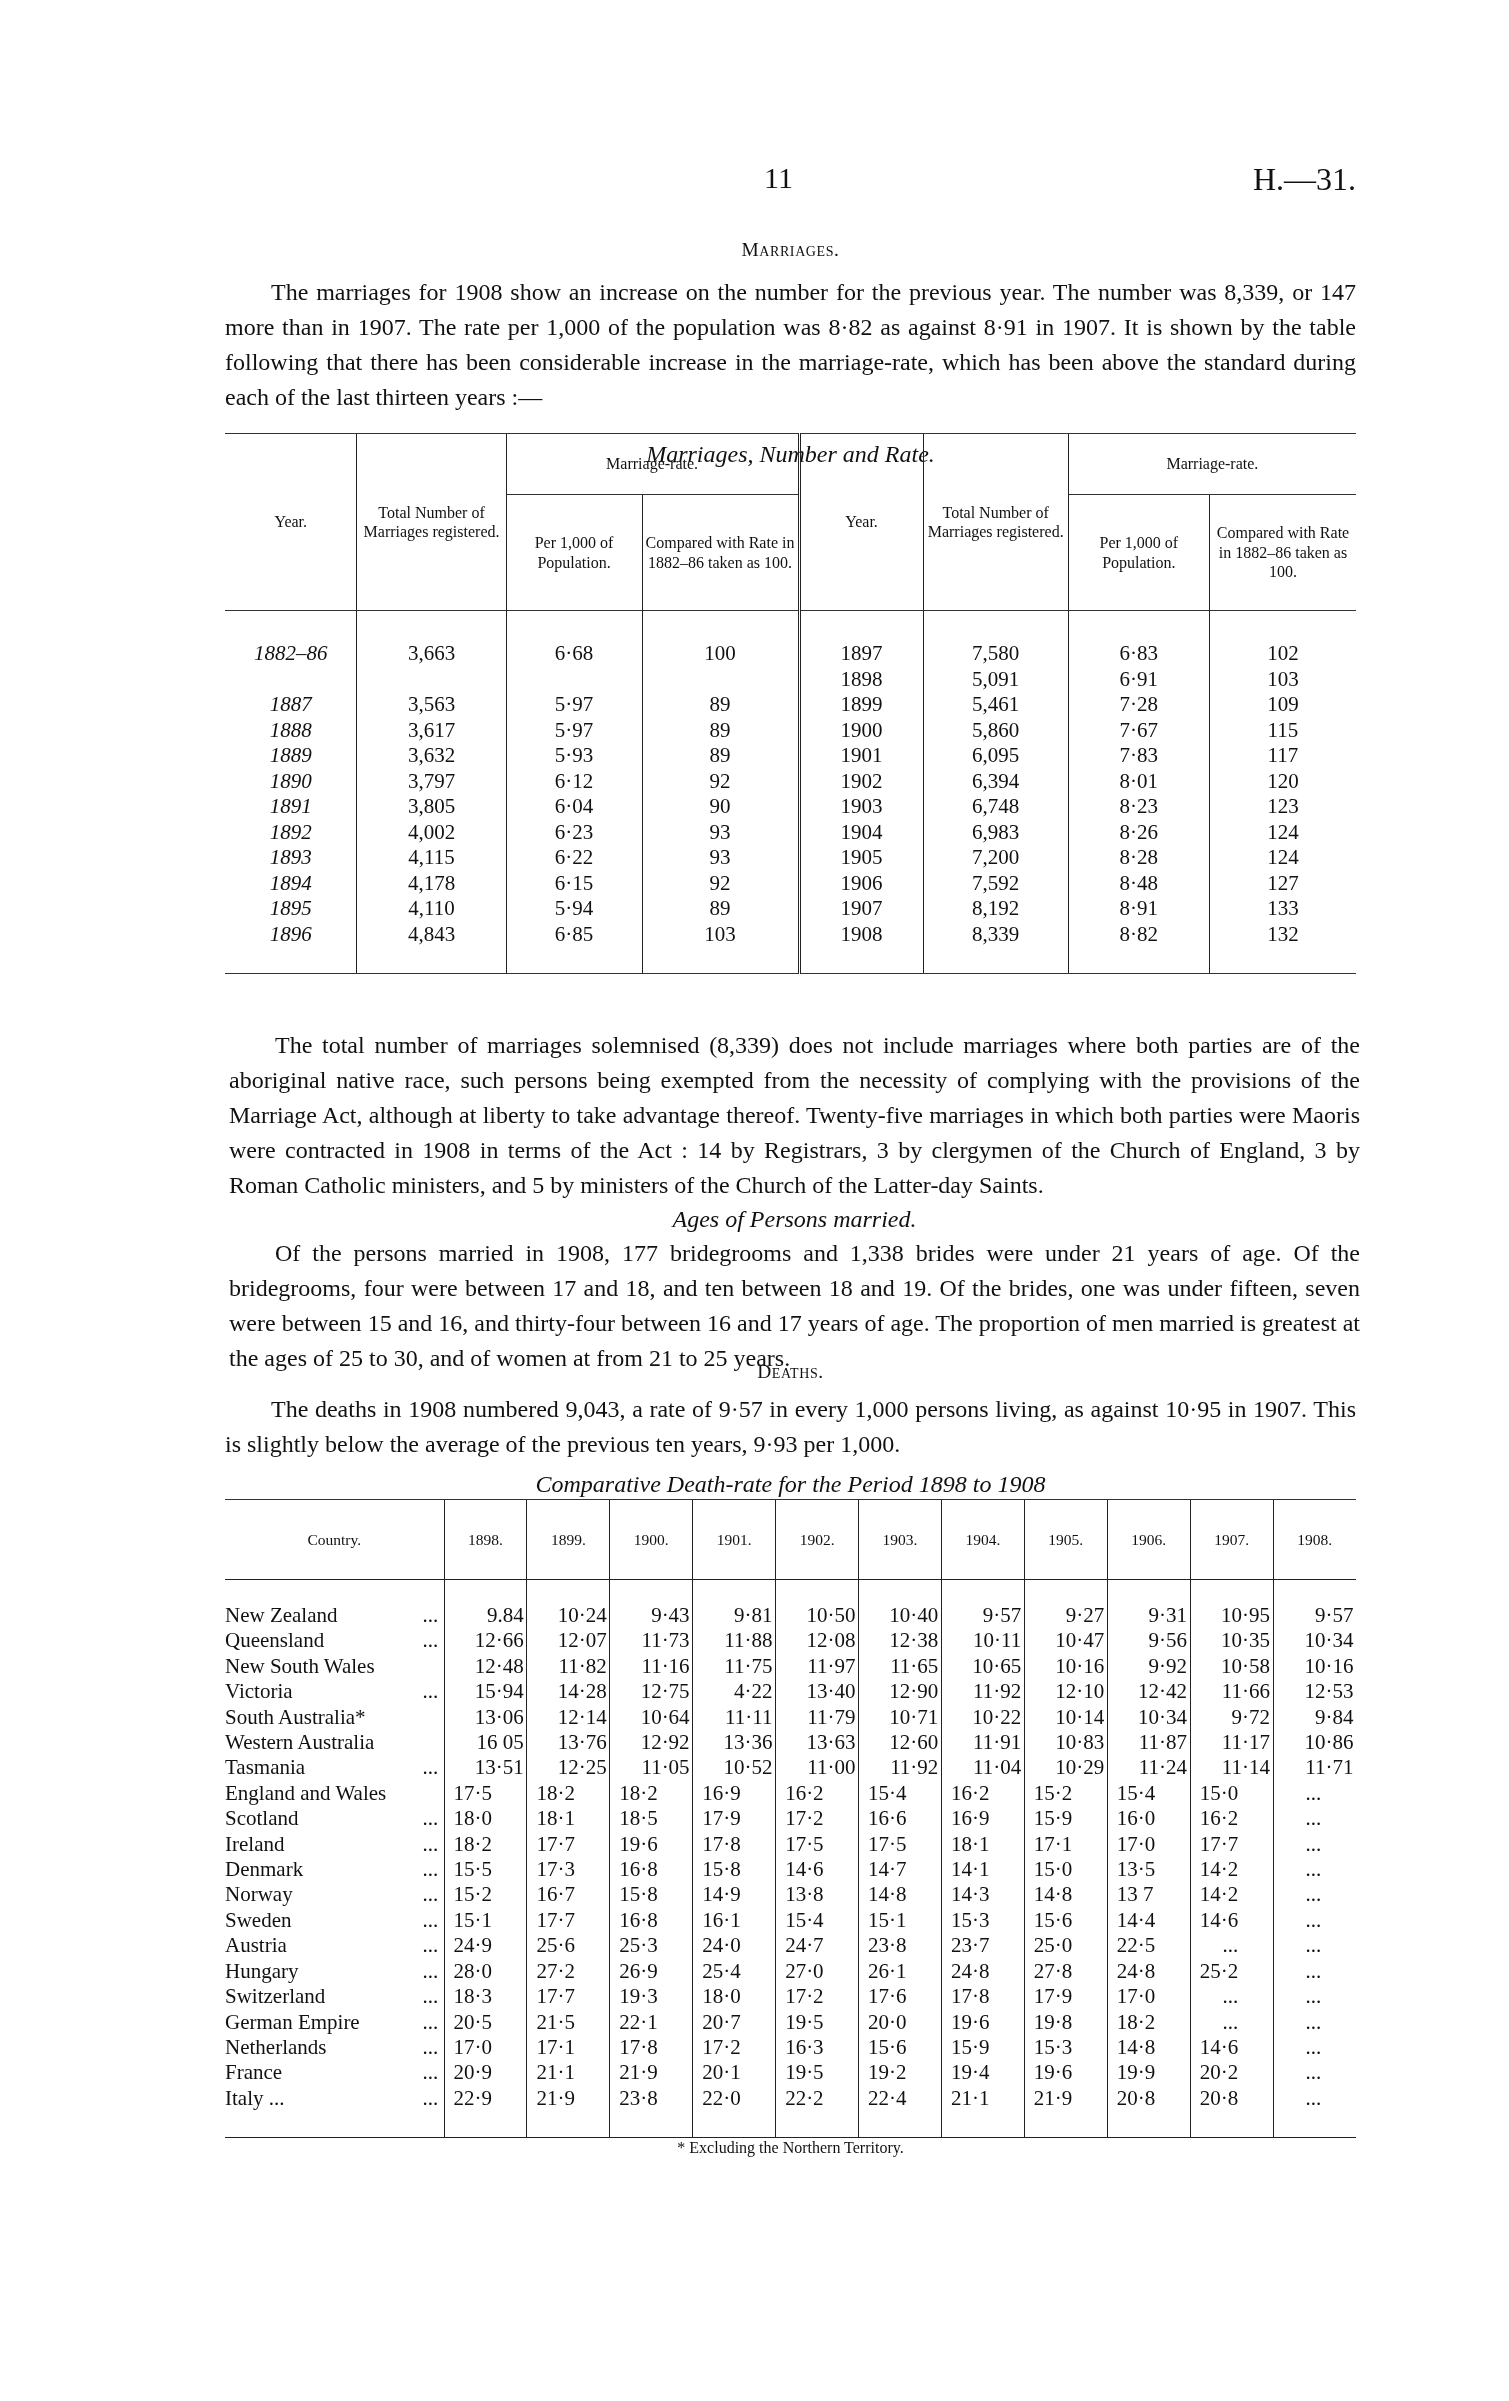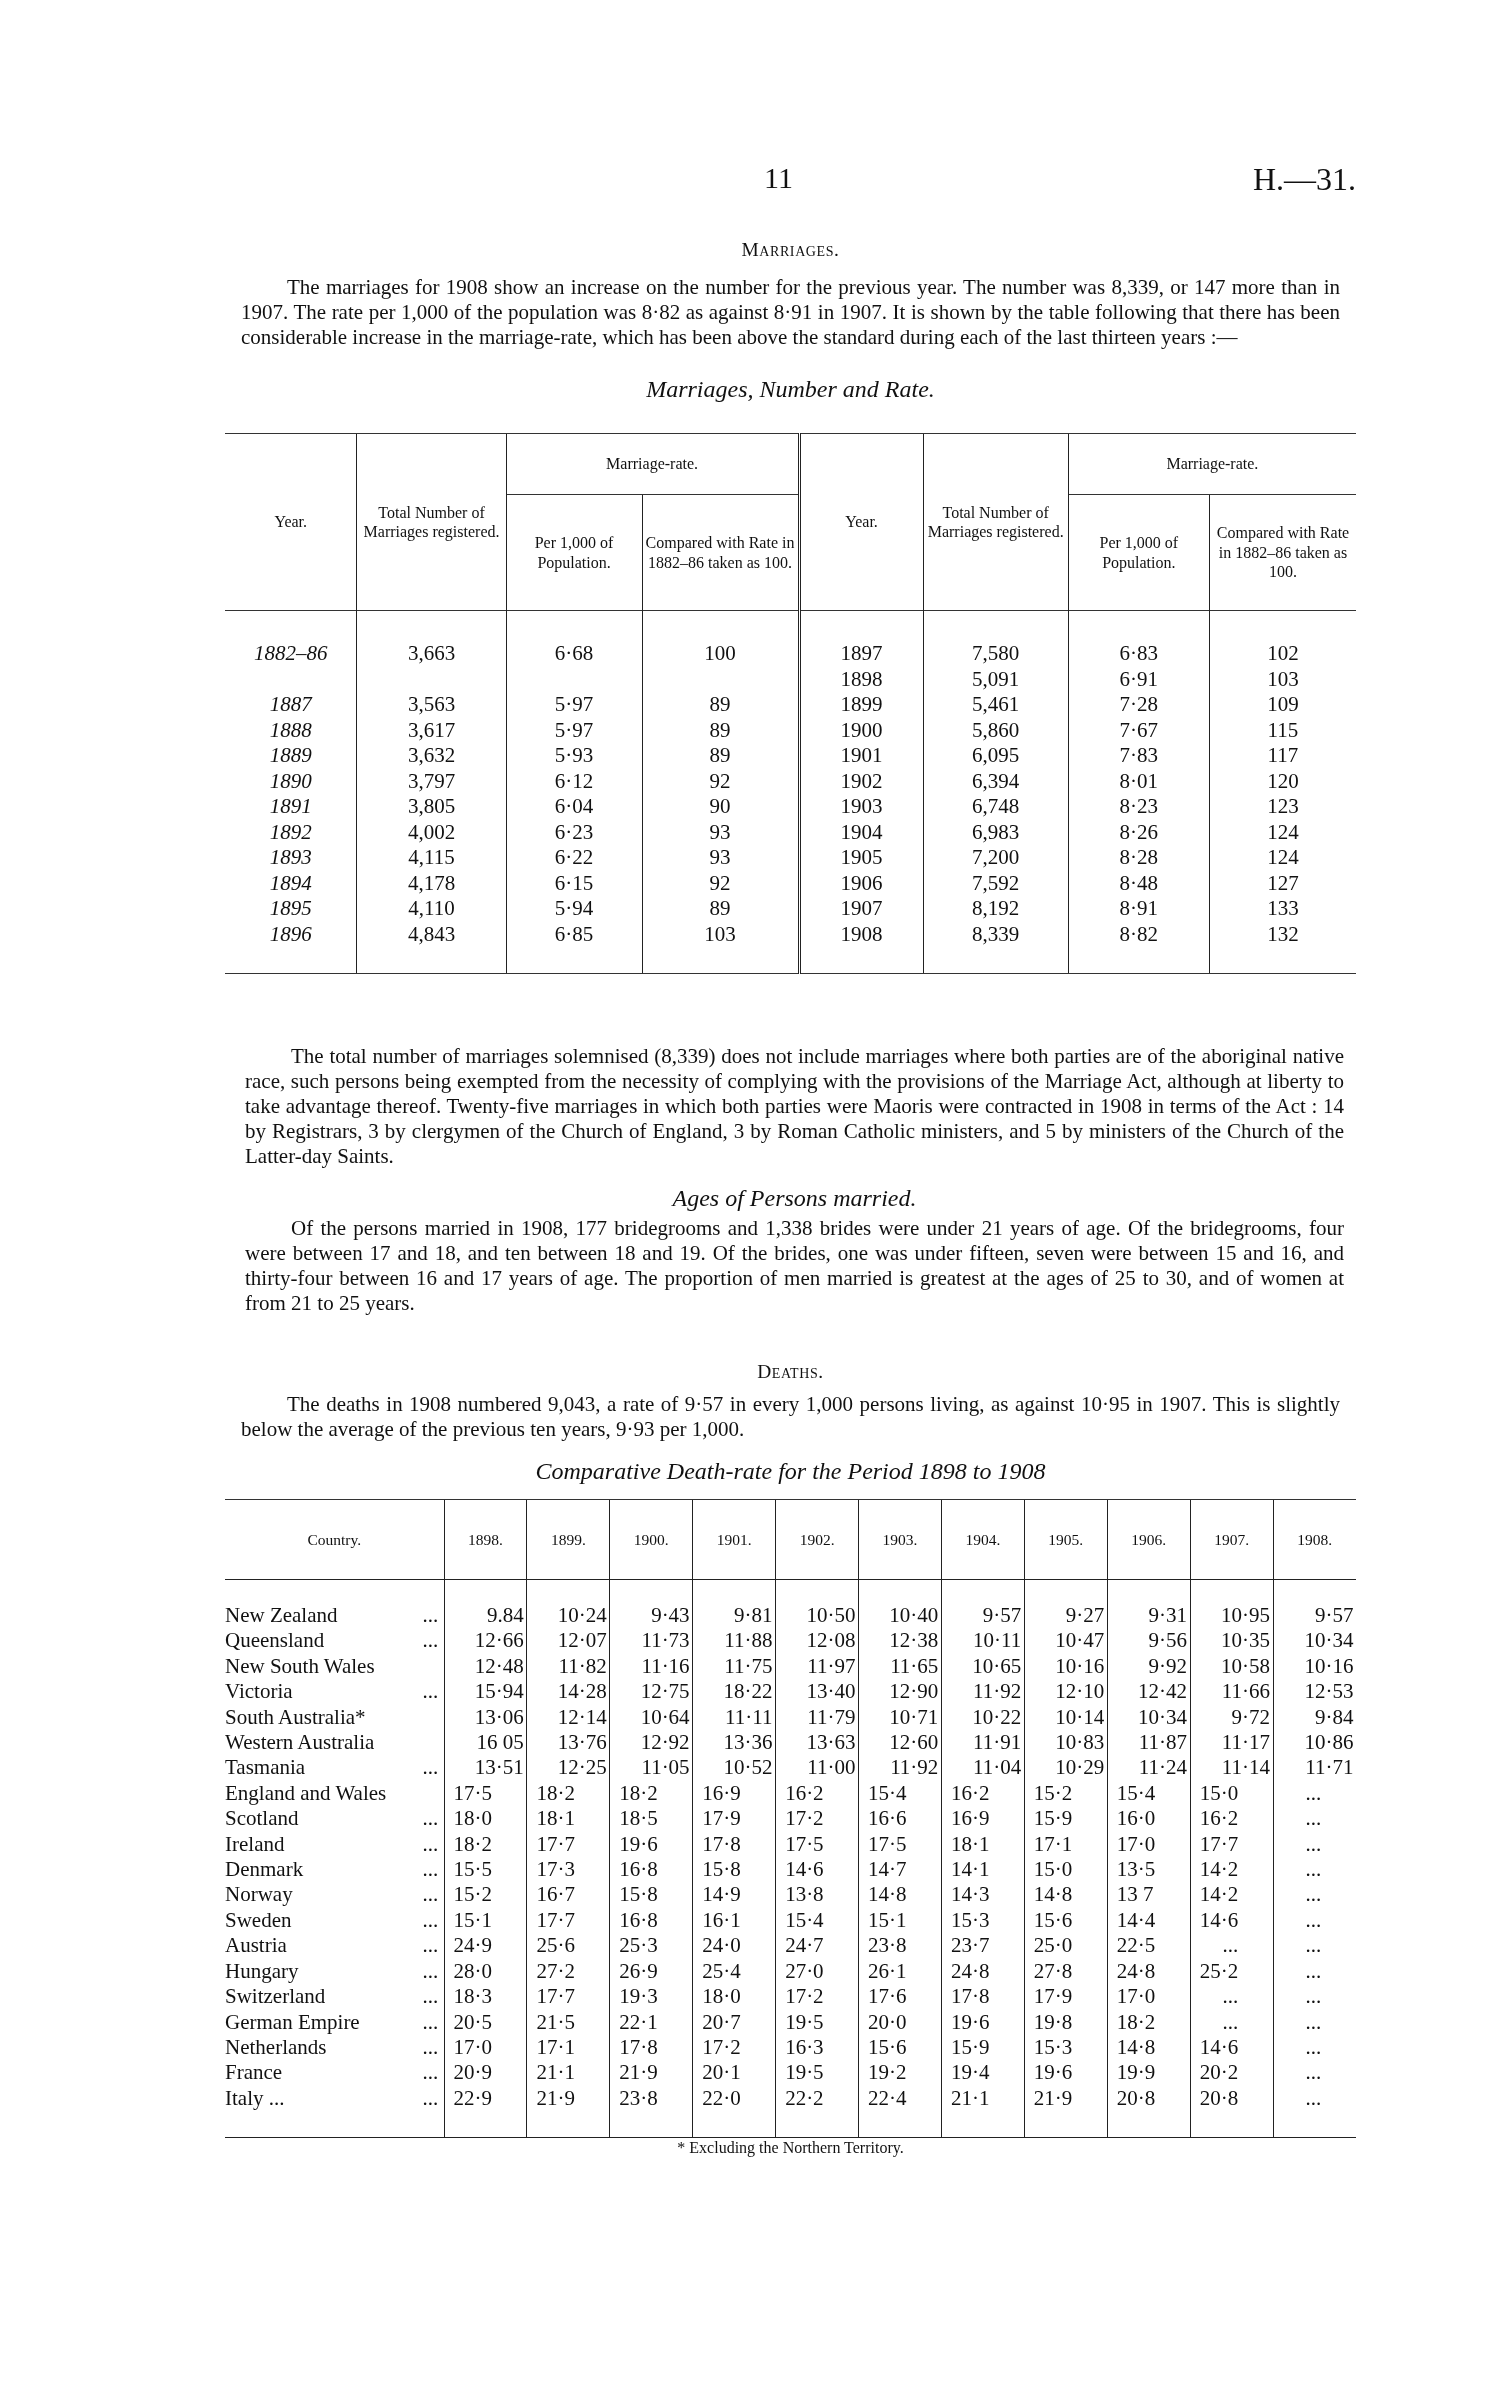--- a/index.html
+++ b/index.html
@@ -6,21 +6,21 @@
   body {
     width: 1510px; height: 2401px; position: relative; overflow: hidden;
     font-family: "Liberation Serif", "DejaVu Serif", serif; color: #111;
   }
   .page { position: absolute; left: 225px; top: 0; width: 1131px; }
   .header { position: absolute; top: 161px; left: 0; width: 1131px; height: 45px; font-size: 30px; }
   .page-num { position: absolute; left: 539px; top: 0; }
   .doc-ref { position: absolute; right: 0; top: 0; font-size: 32px; }
 
   .section-title { text-align: center; font-size: 19.4px; font-variant: small-caps; letter-spacing: 0.6px; }
-  .para { font-size: 21px; line-height: 25px; text-align: justify; margin: 16px; }
+  .para { font-size: 24px; line-height: 35px; text-align: justify; margin: 0; }
   .caption { text-align: center; font-style: italic; font-size: 24px; }
   .mtable-wrap { position: absolute; left: 0; top: 433px; width: 1131px; }
   table.m { width: 1131px; border-collapse: collapse; table-layout: fixed; }
   table.m th { font-weight: normal; font-size: 16px; line-height: 19.4px; vertical-align: middle; text-align: center; border-left: 1.3px solid #222; }
   table.m th.first { border-left: none; }
   table.m th.dbl { border-left: 3.2px double #222; }
   table.m td { font-size: 21px; line-height: 25.5px; text-align: center; border-left: 1.3px solid #222; padding: 0; }
   table.m td.first { border-left: none; font-style: italic; }
   table.m td.dbl { border-left: 3.2px double #222; }
   table.m thead tr.top th { border-top: 1.3px solid #333; }
@@ -296,21 +296,21 @@
             <td>10·16</td>
             <td>9·92</td>
             <td>10·58</td>
             <td>10·16</td>
           </tr>
           <tr>
             <td class="country"><span>Victoria</span><span class="dots">...</span></td>
             <td>15·94</td>
             <td>14·28</td>
             <td>12·75</td>
-            <td>18·22</td>
+            <td>4·22</td>
             <td>13·40</td>
             <td>12·90</td>
             <td>11·92</td>
             <td>12·10</td>
             <td>12·42</td>
             <td>11·66</td>
             <td>12·53</td>
           </tr>
           <tr>
             <td class="country"><span>South Australia*</span><span class="dots"></span></td>

